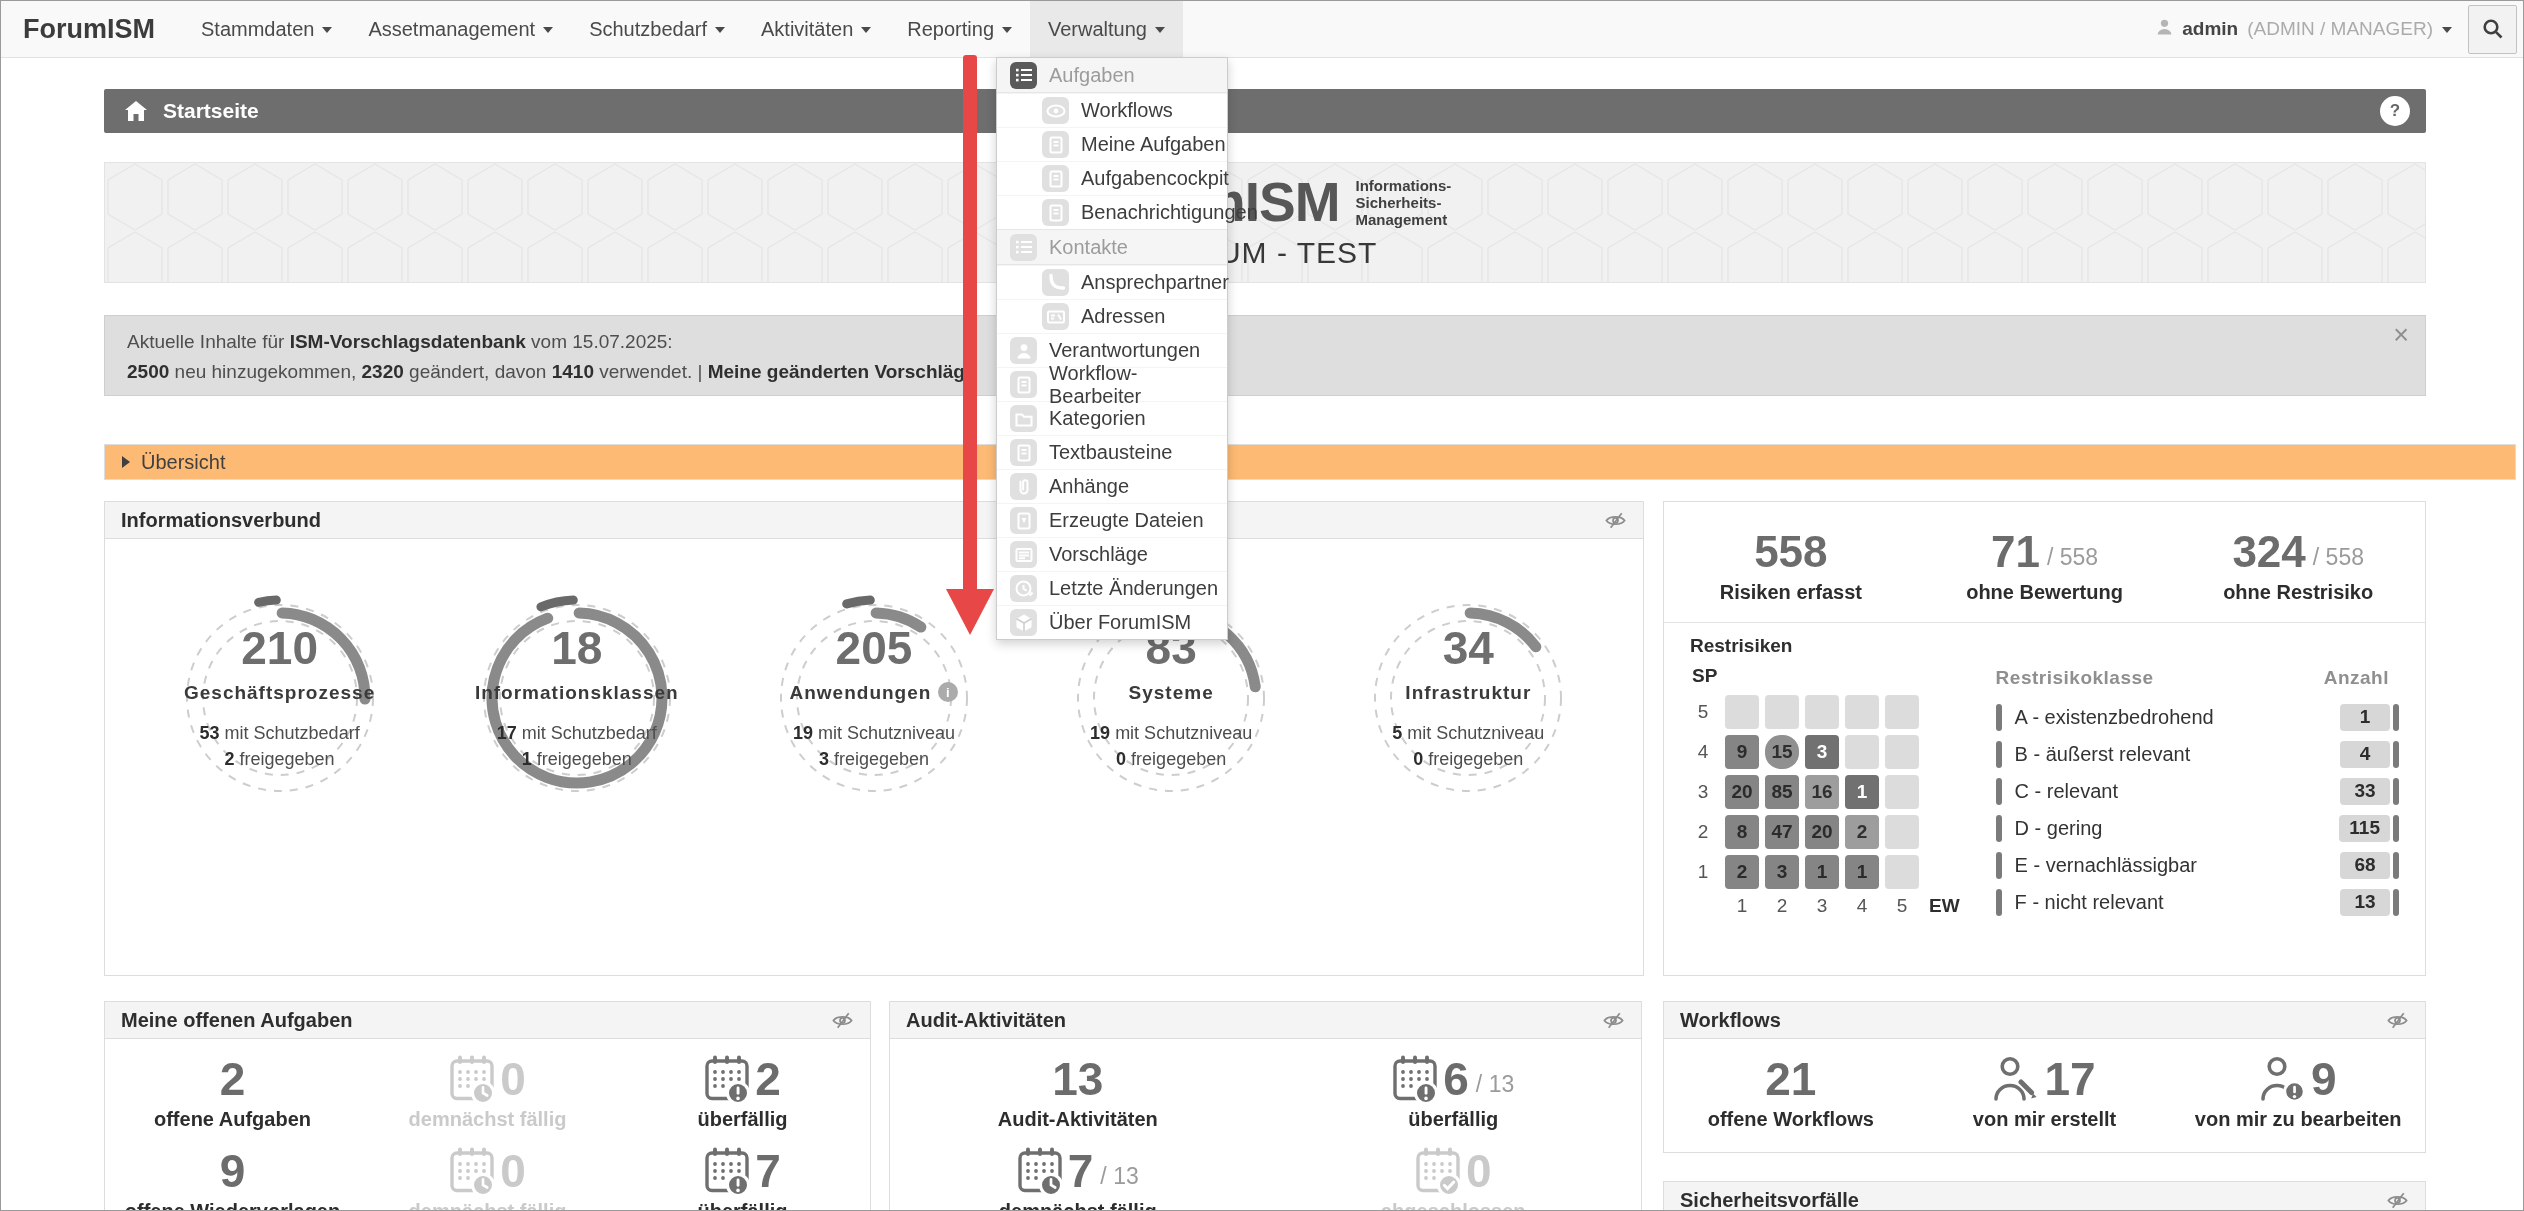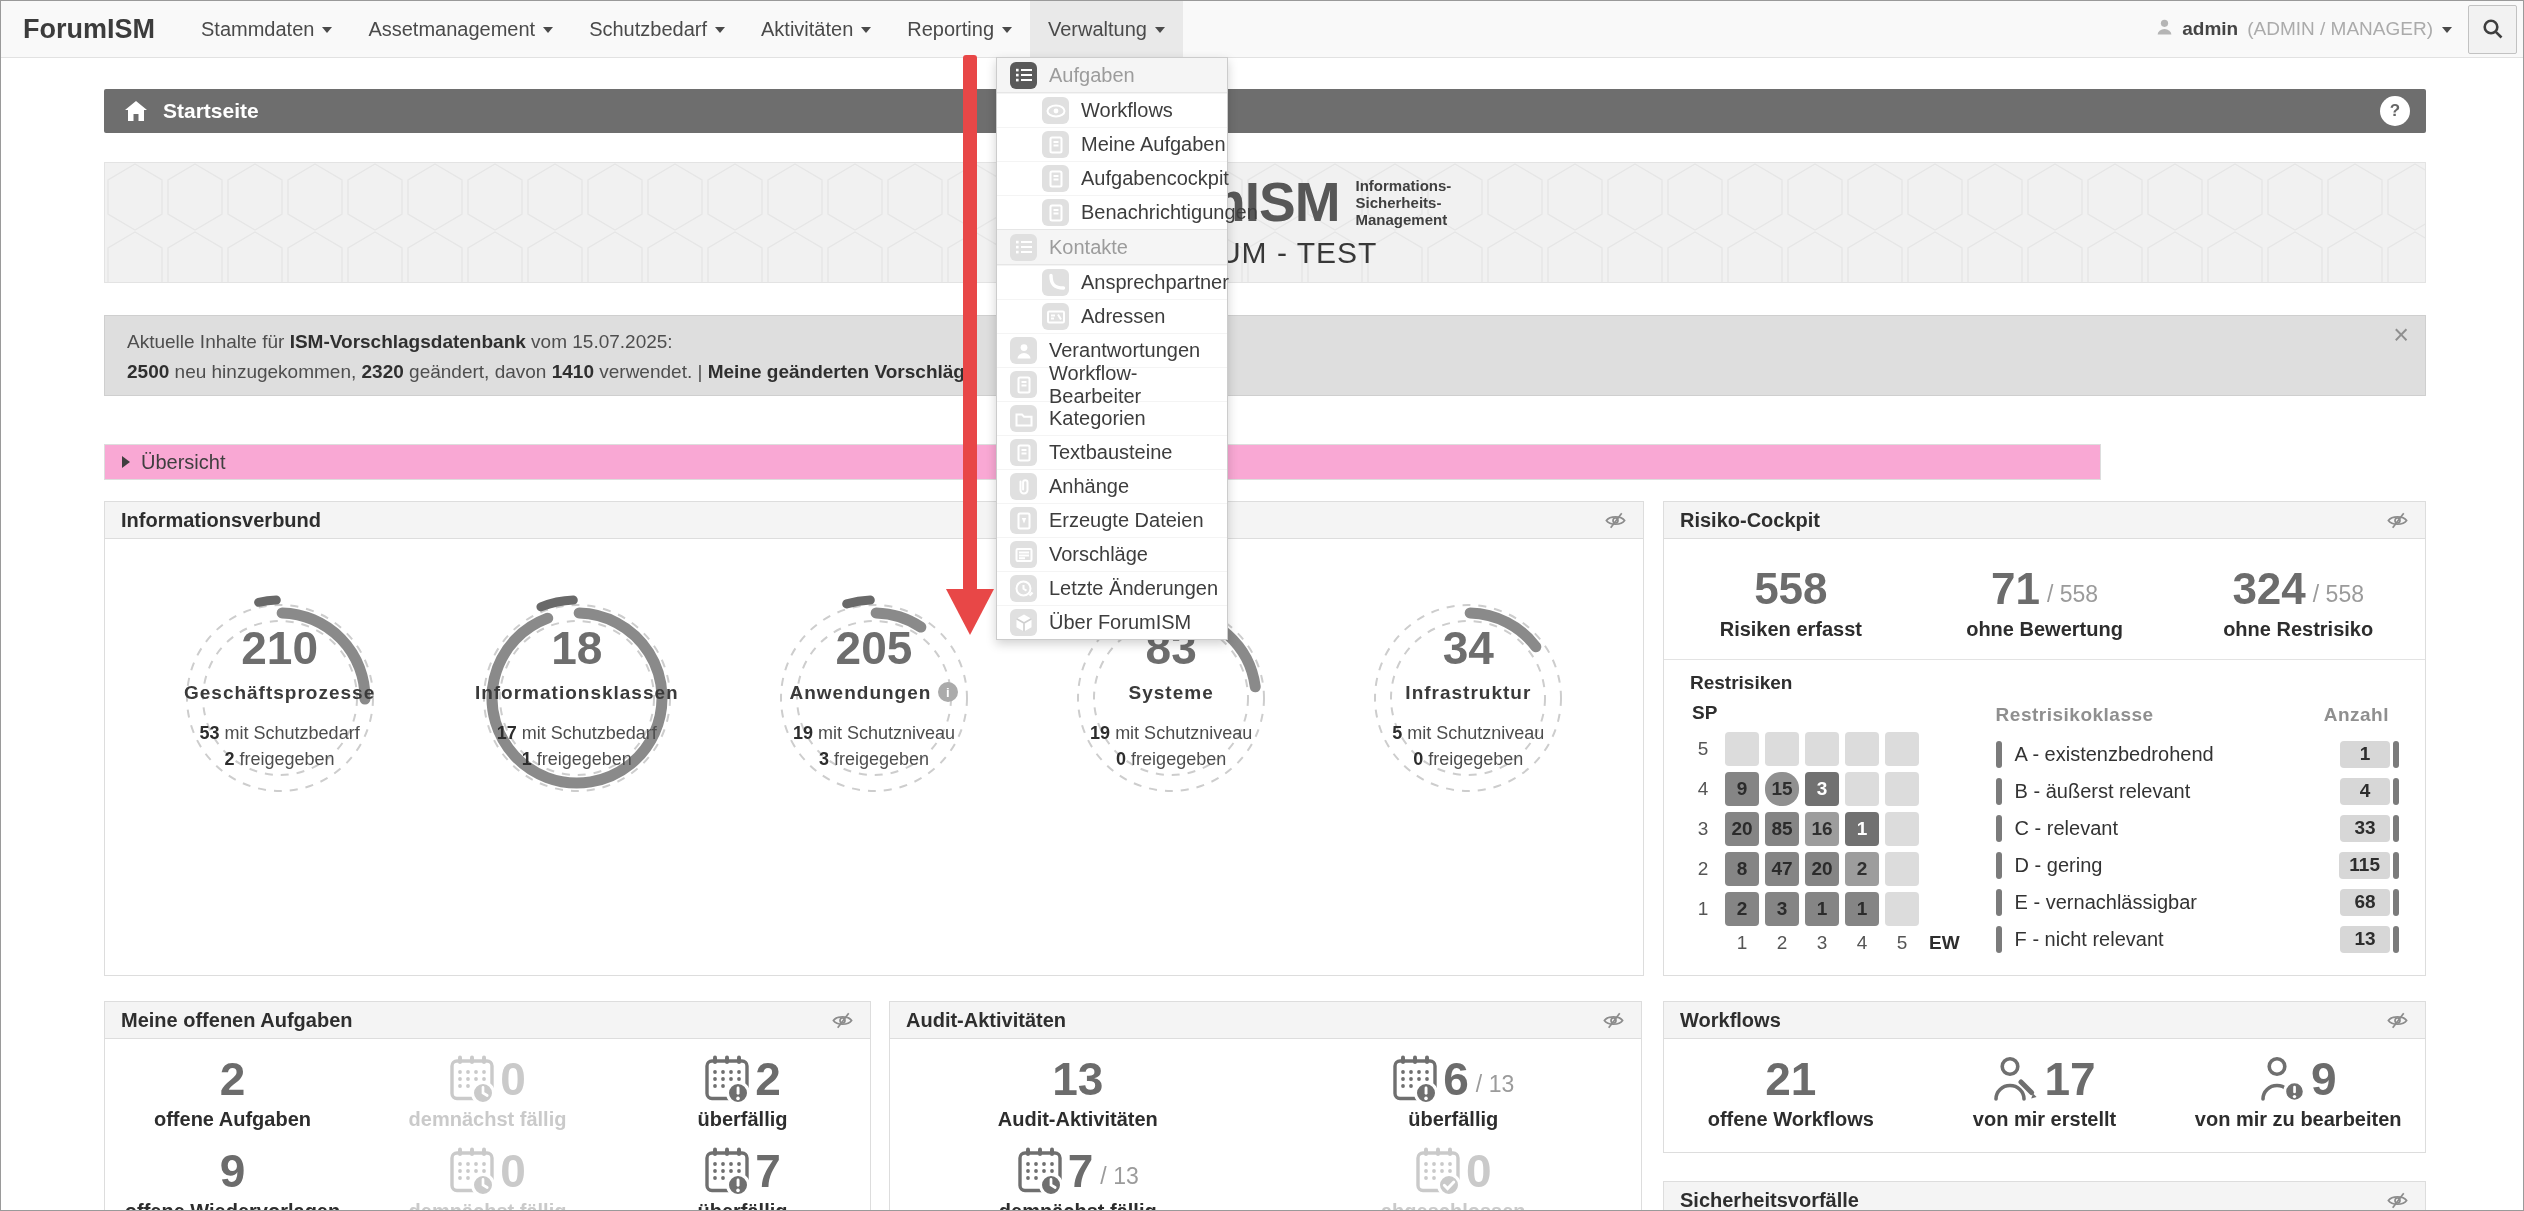--- a/index.html
+++ b/index.html
@@ -38,21 +38,21 @@
   .logo-text{font-size:55px;font-weight:bold;color:#575757;letter-spacing:-1px;line-height:55px;}
   .logo-tag{font-size:15px;color:#3f3f3f;line-height:17px;font-weight:bold;}
   .env-text{font-size:30px;color:#383838;margin-top:6px;letter-spacing:1px;}
   
   .notice{position:absolute;left:103px;top:314px;width:2322px;height:81px;background:#dedede;
           border:1px solid #cfcfcf;box-sizing:border-box;color:#4e4e4e;font-size:19px;
           padding:11px 22px;line-height:30px;}
   .notice b{color:#2f2f2f;}
   .notice-close{position:absolute;right:16px;top:4px;color:#8f8f8f;font-size:27px;cursor:pointer;}
   
-  .uebersicht{position:absolute;left:103px;top:443px;width:1997px;height:36px;background:#f9a8d4;
+  .uebersicht{position:absolute;left:103px;top:443px;width:2412px;height:36px;background:#fdba74;
               border:1px solid #ddd;box-sizing:border-box;display:flex;align-items:center;
               padding:0 17px;font-size:20px;color:#3f3f3f;gap:11px;cursor:pointer;}
   .tri-right{width:0;height:0;border-top:6px solid transparent;border-bottom:6px solid transparent;
              border-left:8px solid #3f3f3f;}
   
   .panel{position:absolute;border:1px solid #ddd;background:#fff;box-sizing:border-box;overflow:hidden;}
   .panel-header{height:36px;background:#f4f4f4;border-bottom:1px solid #ddd;display:flex;
                 align-items:center;padding:0 16px;font-size:20px;font-weight:bold;color:#2e2e2e;}
   .eyeoff{margin-left:auto;display:flex;cursor:pointer;}
   .p-iv{left:103px;top:500px;width:1540px;height:475px;}
@@ -301,30 +301,20 @@
       <div class="d-label">
               <span>Infrastruktur</span>
             </div>
       <div class="d-sub first"><b>5</b> mit Schutzniveau</div>
       <div class="d-sub"><b>0</b> freigegeben</div>
     </div></div>
       </div>
   </div>
 
   <div class="panel p-rc">
-    <div class="panel-header">
-      <span>Risiko-Cockpit</span>
-      <span class="eyeoff">
-          <svg width="23" height="23" viewBox="0 0 24 24" fill="none" stroke="#8c8c8c" stroke-width="1.8">
-    <path d="M2.5 12 C6 6.8 18 6.8 21.5 12 C18 17.2 6 17.2 2.5 12 z"></path>
-            <circle cx="12" cy="12" r="2.6"></circle>
-            <path d="M18.5 4.5 L7 19.5"></path>
-          </svg>
-        </span>
-    </div>
     <div class="rc-stats" id="rc-stats">
         <div class="stat">
     <div class="stat-top">
             <span class="stat-n">558</span>
       </div>
     <div class="stat-label">Risiken erfasst</div>
         </div>
         <div class="stat">
     <div class="stat-top">
             <span class="stat-n">71</span>

